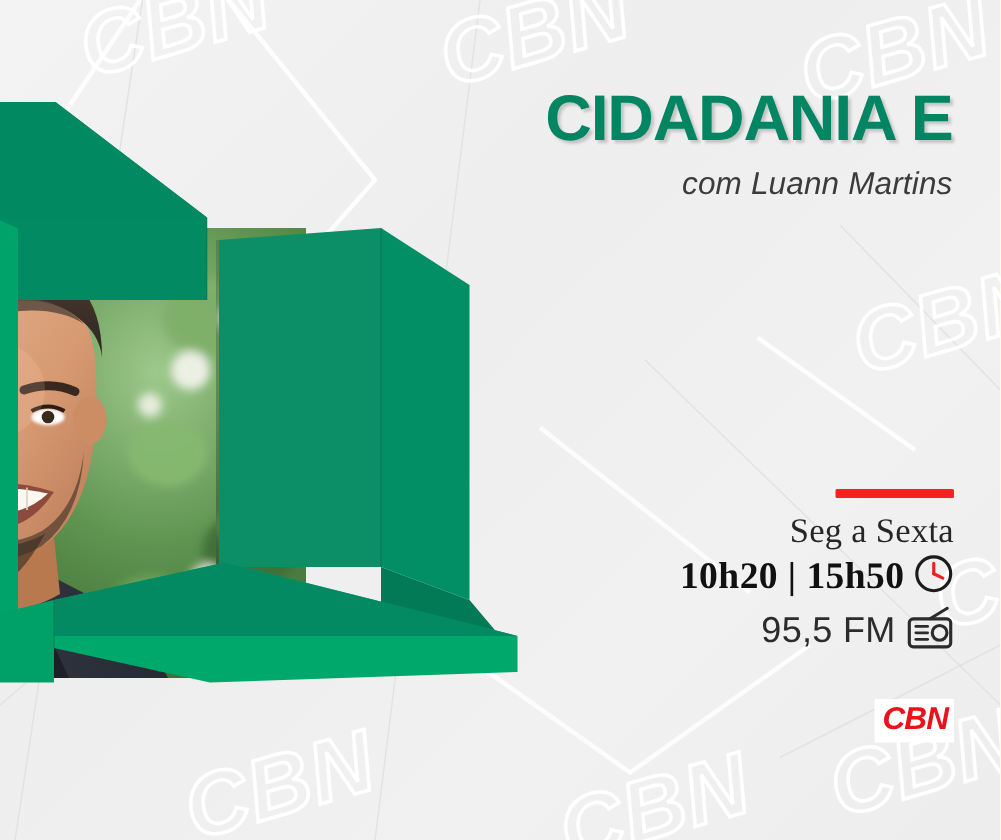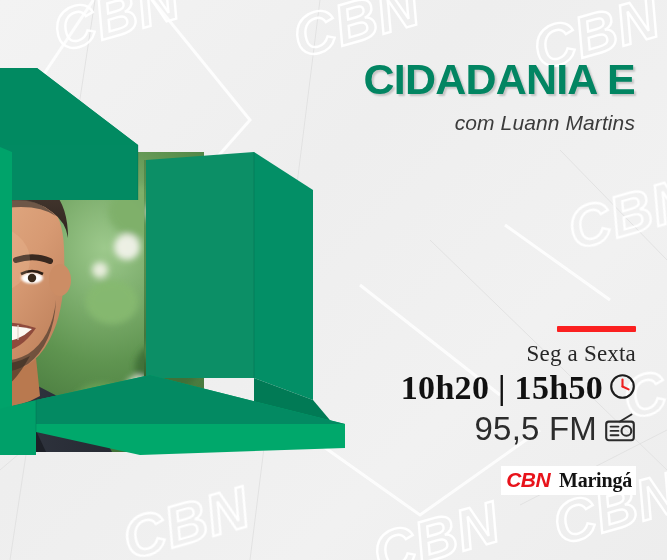--- a/index.html
+++ b/index.html
@@ -93,30 +93,30 @@
     color:#262626;
     letter-spacing:0.2px;
   }
   .time-row {
     margin-top:2px;
     display:flex; align-items:center; justify-content:flex-end; gap:6px;
   }
   .time {
     font-family:"Liberation Serif", serif;
     font-weight:bold;
-    font-size:34px;
+    font-size:25px;
     color:#111111;
     letter-spacing:0.3px;
   }
   .freq-row {
     margin-top:3px;
     display:flex; align-items:center; justify-content:flex-end; gap:7px;
   }
   .freq {
-    font-size:33px;
+    font-size:24px;
     color:#2c2c2c;
     letter-spacing:0.2px;
   }
   .clock-icon, .radio-icon { display:block; }
 
   
   .logo {
     position:absolute;
     right:31px; top:466px;
     display:flex; align-items:baseline; gap:9px;
@@ -368,16 +368,15 @@
             <path d="M 6.6 22.2 L 14.4 22.2"></path>
           </g>
           <circle cx="22.4" cy="17.9" r="4.9" fill="none" stroke="#2b2b2b" stroke-width="2.1"></circle>
         </svg>
       </span>
     </div>
   </div>
 
   <div class="logo">
     <span class="cbn">CBN</span>
-    <span class="city">Maringá</span>
   </div>
 
 </div>
 
 </body></html>

